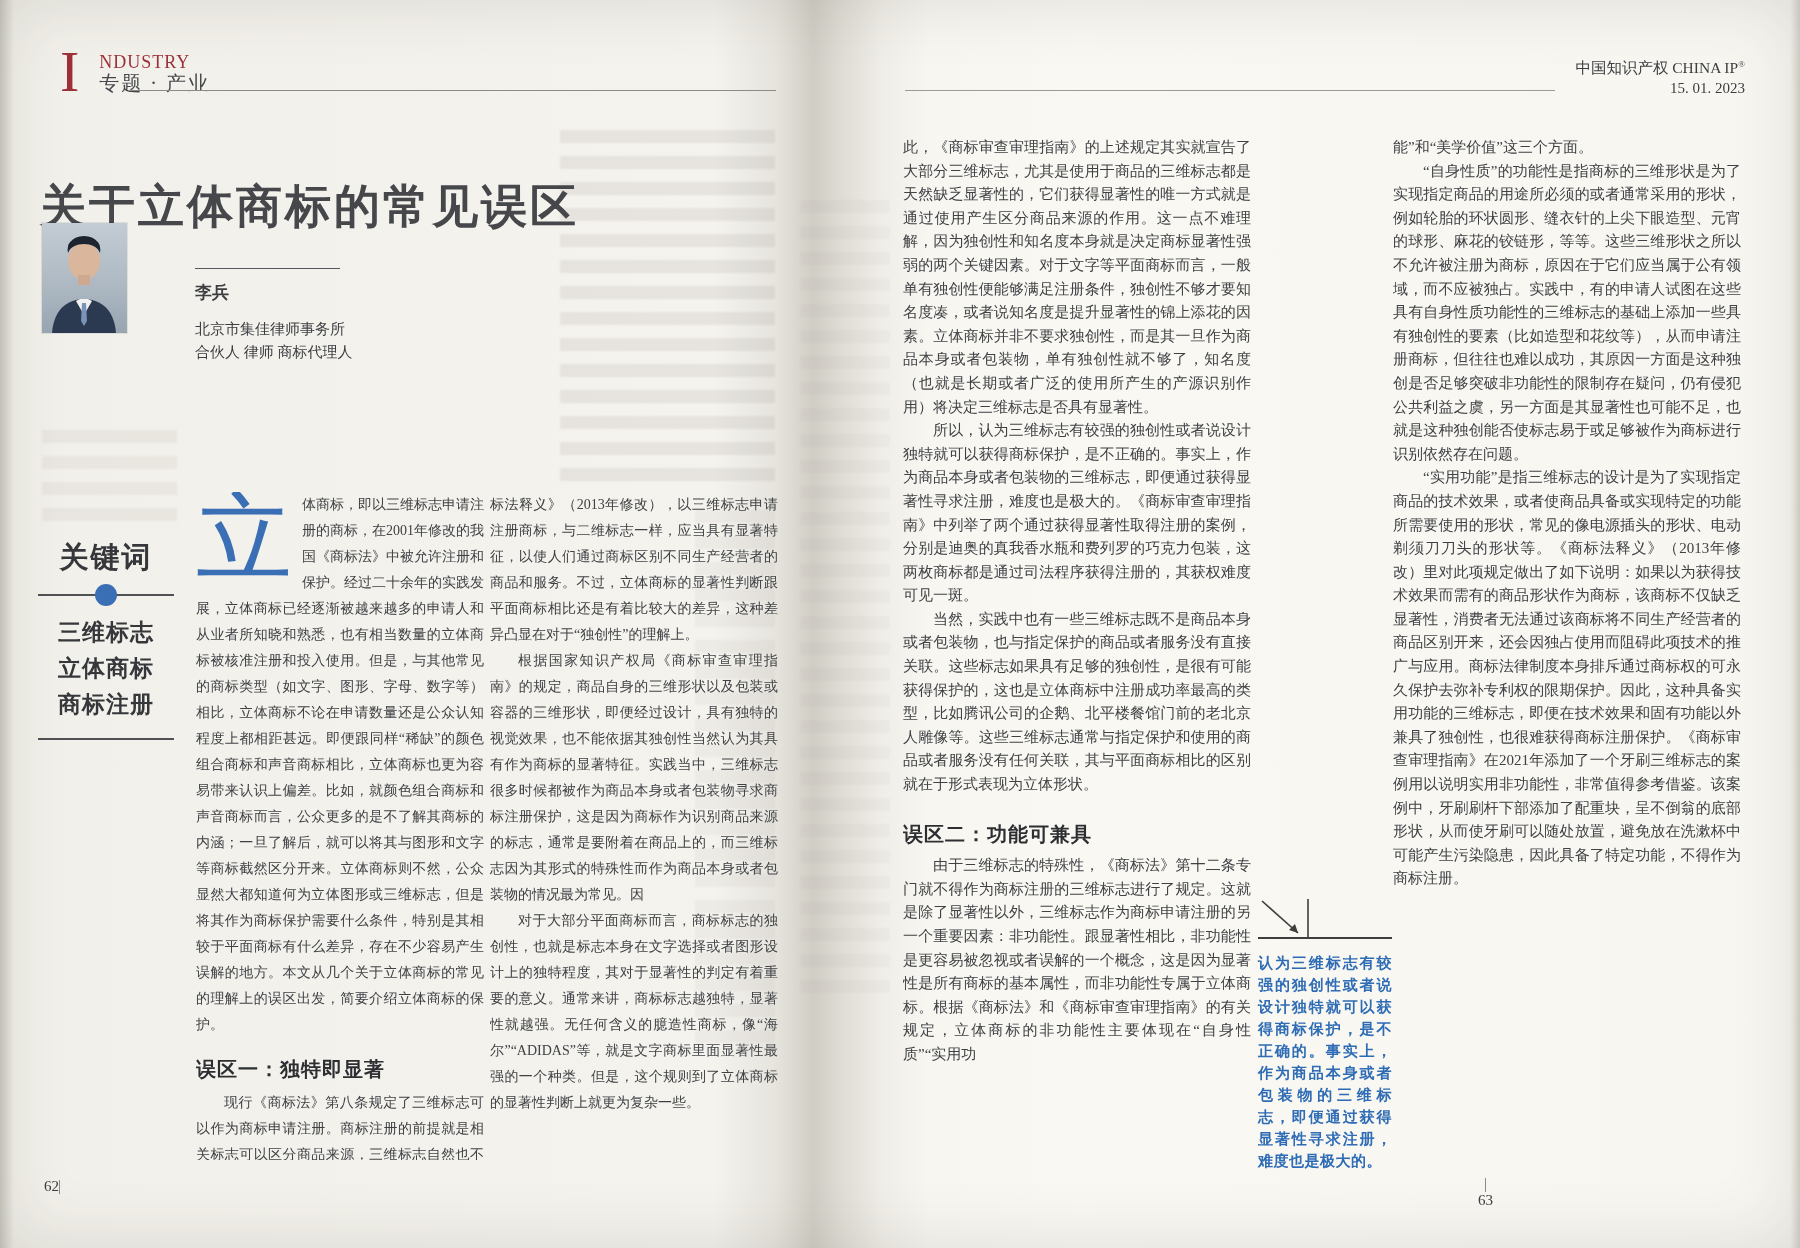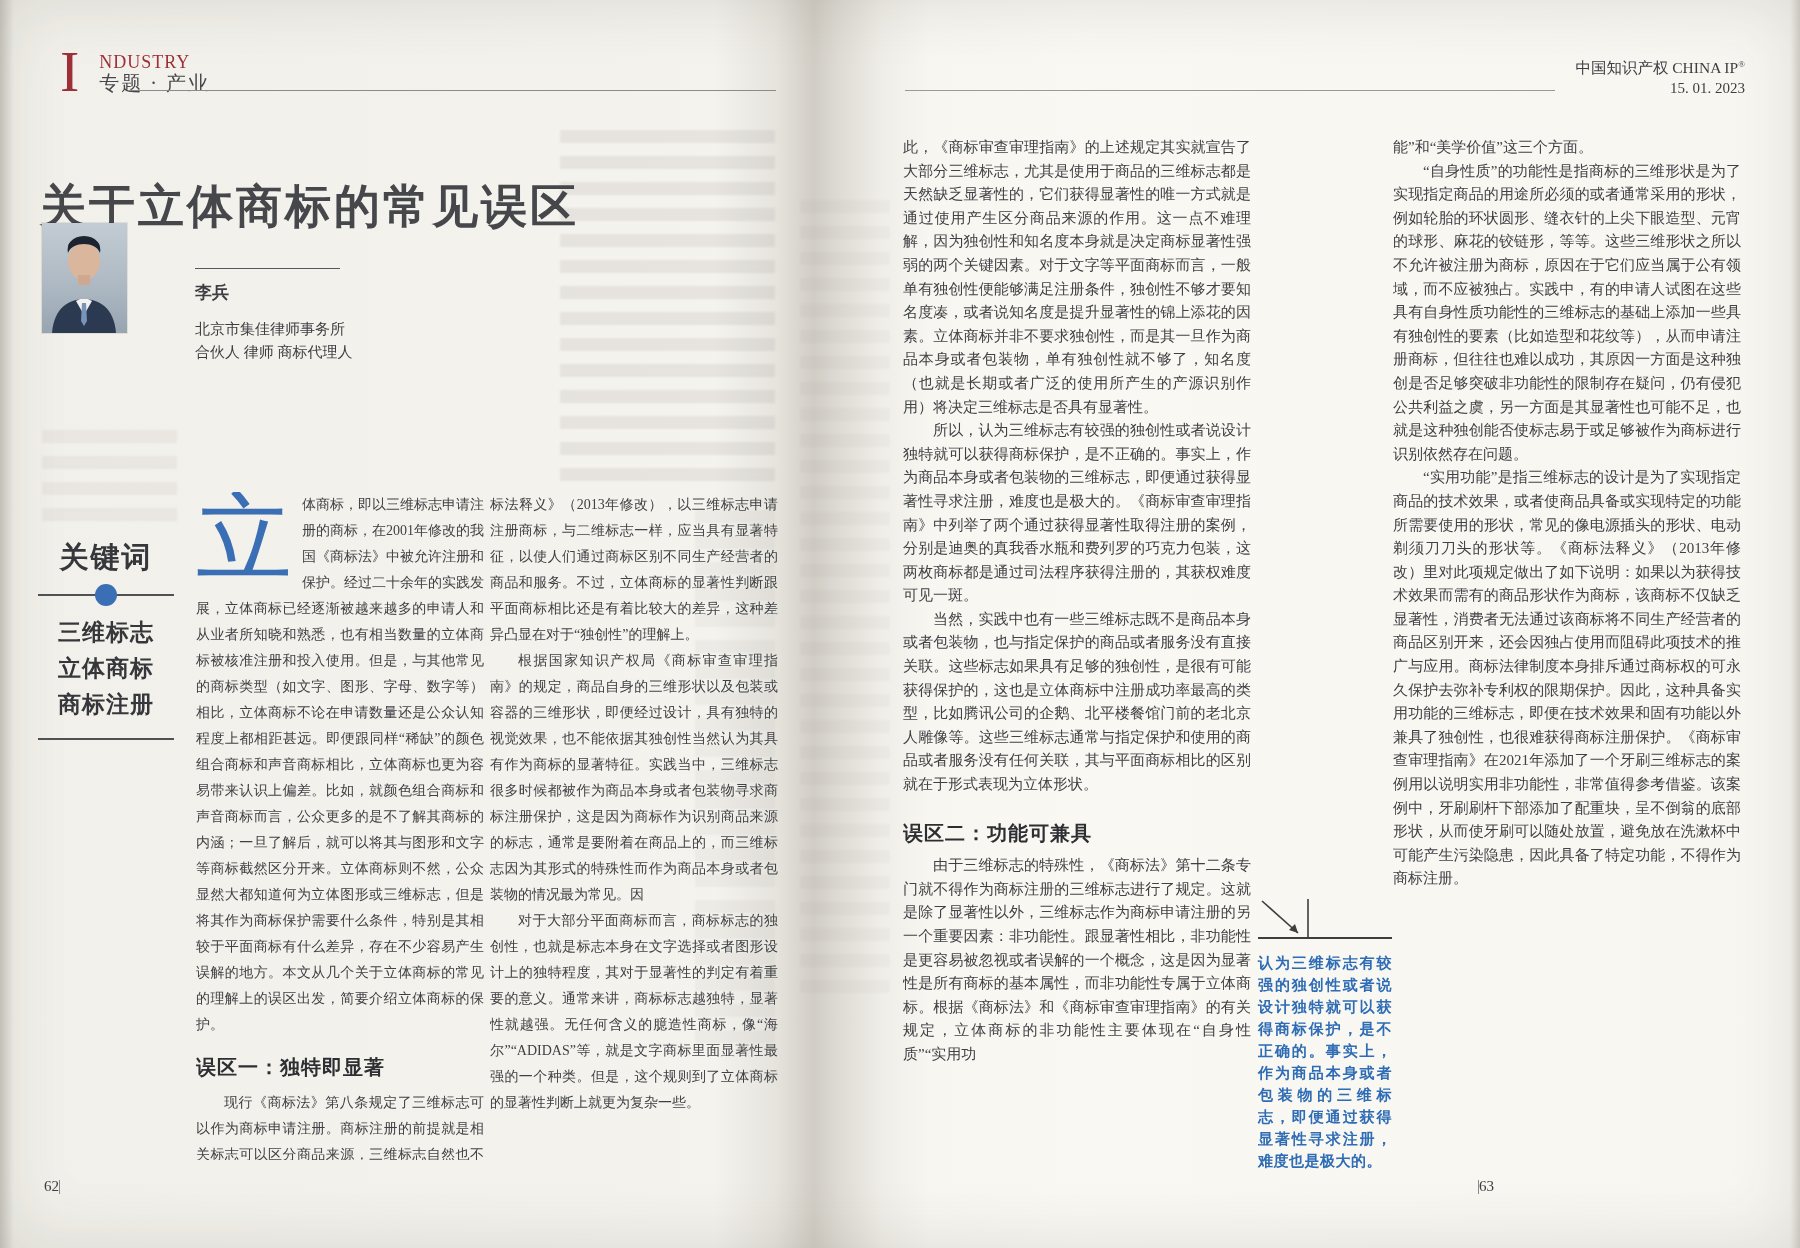--- a/index.html
+++ b/index.html
@@ -54,37 +54,37 @@
 
   
   .col{position:absolute;text-align:justify;}
   .lcol{width:288px;font-size:14px;line-height:26px;}
   .rcol{width:348px;font-size:15px;line-height:23.6px;}
   .para{margin:0;text-indent:2em;}
   .cont{text-indent:0;}
   .lead{text-indent:0;}
   .dropcap{float:left;color:#3a6fb5;font-family:"Liberation Serif","DejaVu Serif",serif;
     font-size:96px;line-height:76px;padding:8px 10px 0 0;}
-  .sec-heading{font-family:Liberation Mono, monospace;font-weight:700;font-size:20px;
+  .sec-heading{font-family:Liberation Sans, sans-serif;font-weight:700;font-size:20px;
     color:#2c2e32;margin:18px 0 8px;text-indent:0;text-align:left;letter-spacing:1px;}
   #col-l1{left:196px;top:492px;height:668px;overflow:hidden;}
   #col-l2{left:490px;top:492px;height:668px;overflow:hidden;}
   #col-r1{left:903px;top:136px;height:990px;overflow:hidden;}
   #col-r2{left:1393px;top:136px;height:1000px;overflow:hidden;}
 
   
   .callout{position:absolute;left:1258px;top:842px;width:134px;}
   .callout-arrow{height:95px;border-bottom:2px solid #3e3e3e;position:relative;}
   .callout-text{margin-top:13px;font-family:"Liberation Sans","DejaVu Sans",sans-serif;
     font-weight:700;font-size:15px;line-height:22px;letter-spacing:.5px;color:#2e6cb5;text-align:justify;}
 
   
   .folio{position:absolute;top:1178px;font-size:15px;color:#3b3d41;display:flex;align-items:center;}
   .folio-l{left:44px;}
-  .folio-r{left:1478px;}
+  .folio-r{left:1478px;flex-direction:column;}
   .folio-bar{display:inline-block;width:1px;height:14px;background:#8a8a88;}
 </style>
 </head>
 <body>
 
 <div class="spread">
 
   <div class="fold"></div>
   <div class="edge-l"></div>
   <div class="edge-r"></div>

